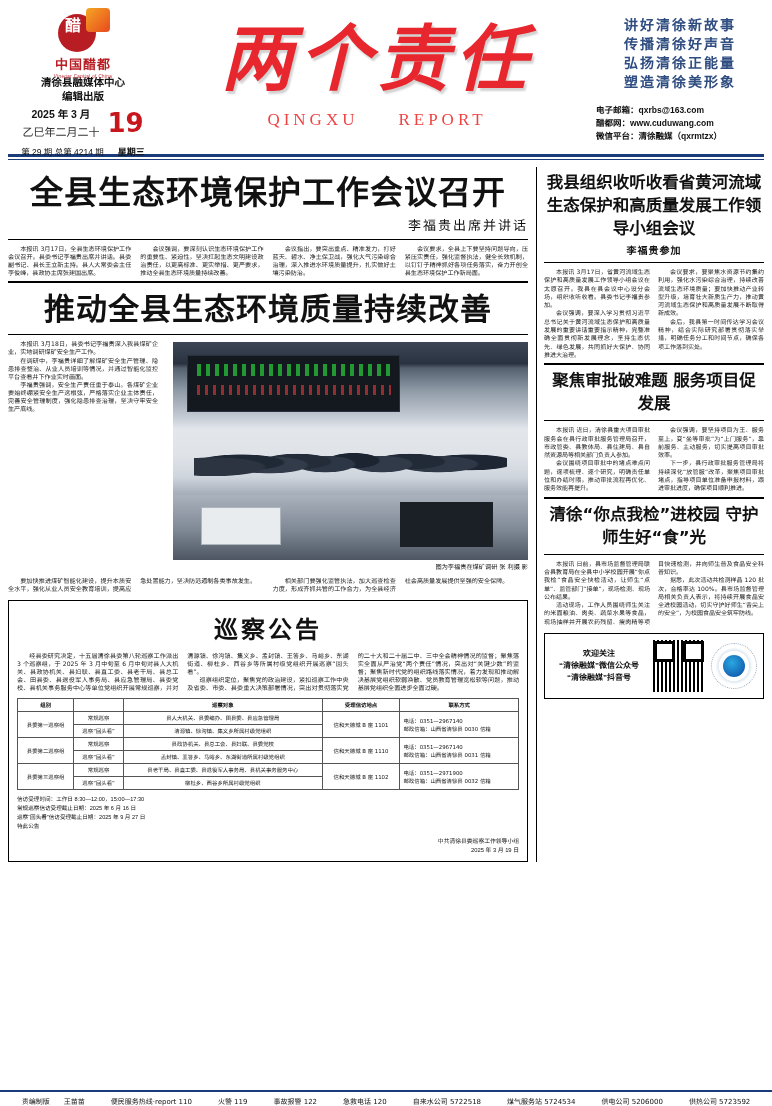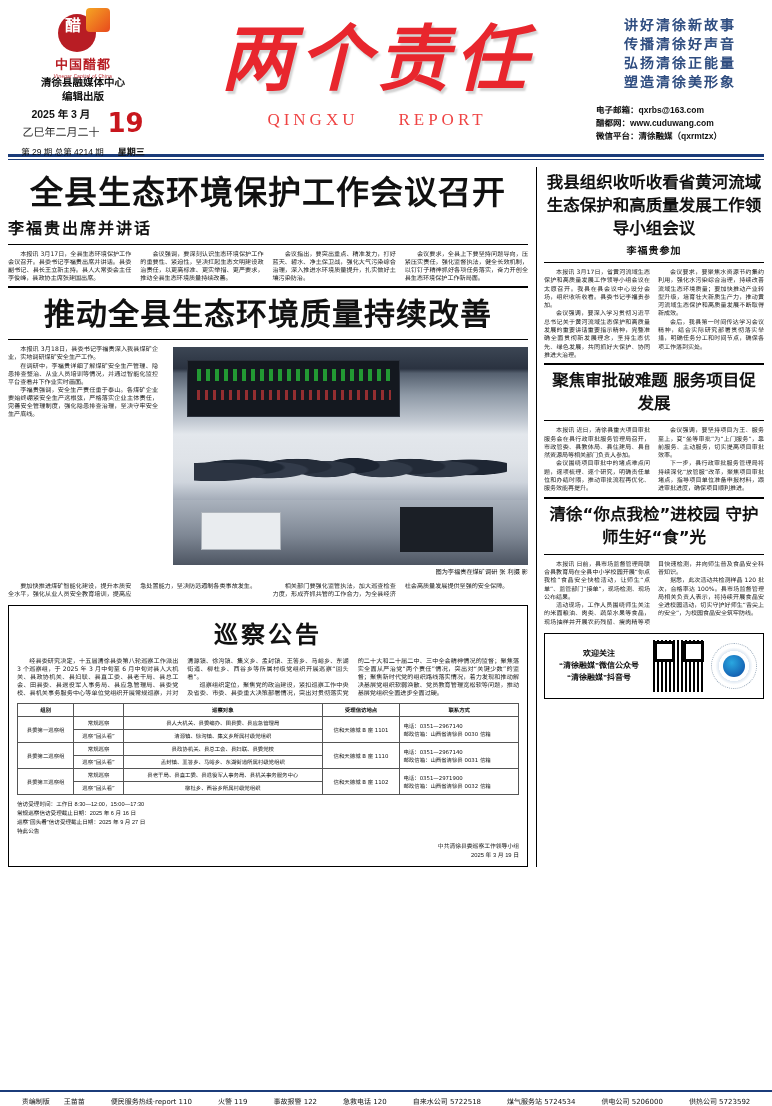--- a/index.html
+++ b/index.html
@@ -113,21 +113,21 @@
   .col-left { width: 520px; }
   .col-right { width: 228px; border-left: 1px solid #000; padding-left: 7px; }
 
   h1.headline {
     font-family: "DejaVu Sans", sans-serif;
     font-weight: bold; font-size: 33px; line-height: 40px;
     letter-spacing: 1px; text-align: center; margin: 6px 0 2px 0;
   }
   h1.headline.h2 { font-size: 31px; }
   .subhead {
-    text-align: left; font-size: 16px; font-weight: bold;
+    text-align: right; font-size: 13px; font-weight: normal;
     font-family: "Liberation Serif","DejaVu Serif", serif;
     letter-spacing: 2px; margin-bottom: 4px;
   }
   h2.rh {
     font-family: "DejaVu Sans", sans-serif;
     font-weight: bold; font-size: 16.5px; line-height: 23px;
     text-align: center; margin: 4px 0 2px 0; letter-spacing: 0px;
   }
   .rh-sub { text-align:center; font-size: 10px; font-weight: bold;
     font-family: "Liberation Serif", serif; letter-spacing: 1px; margin-bottom: 3px;}

